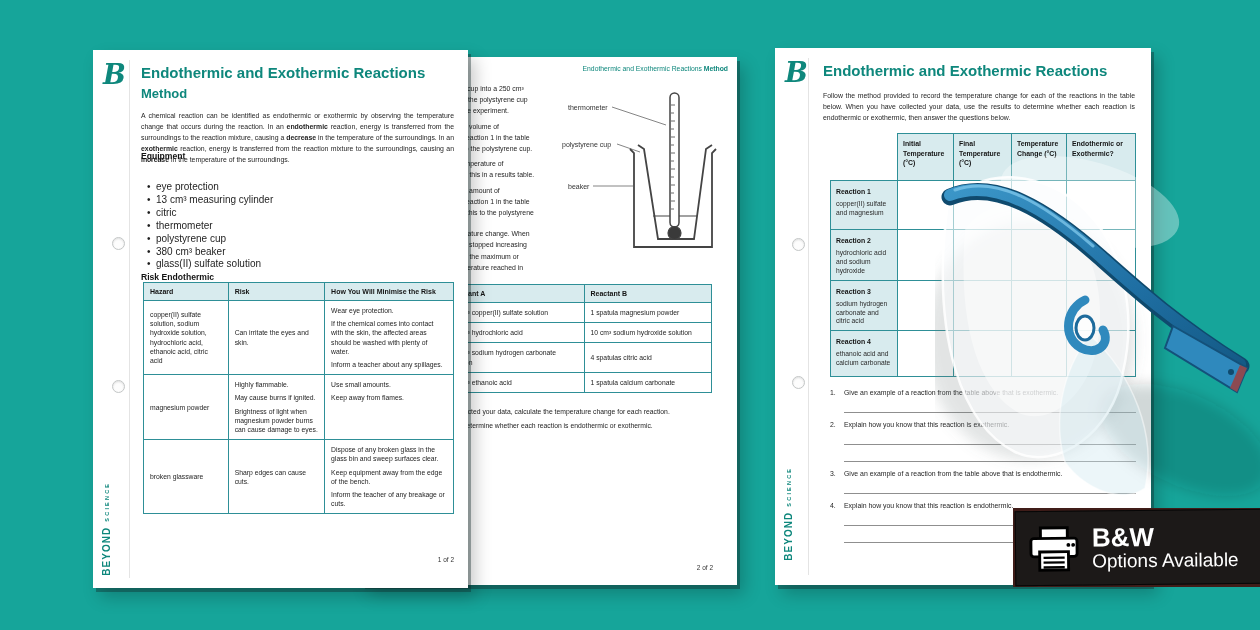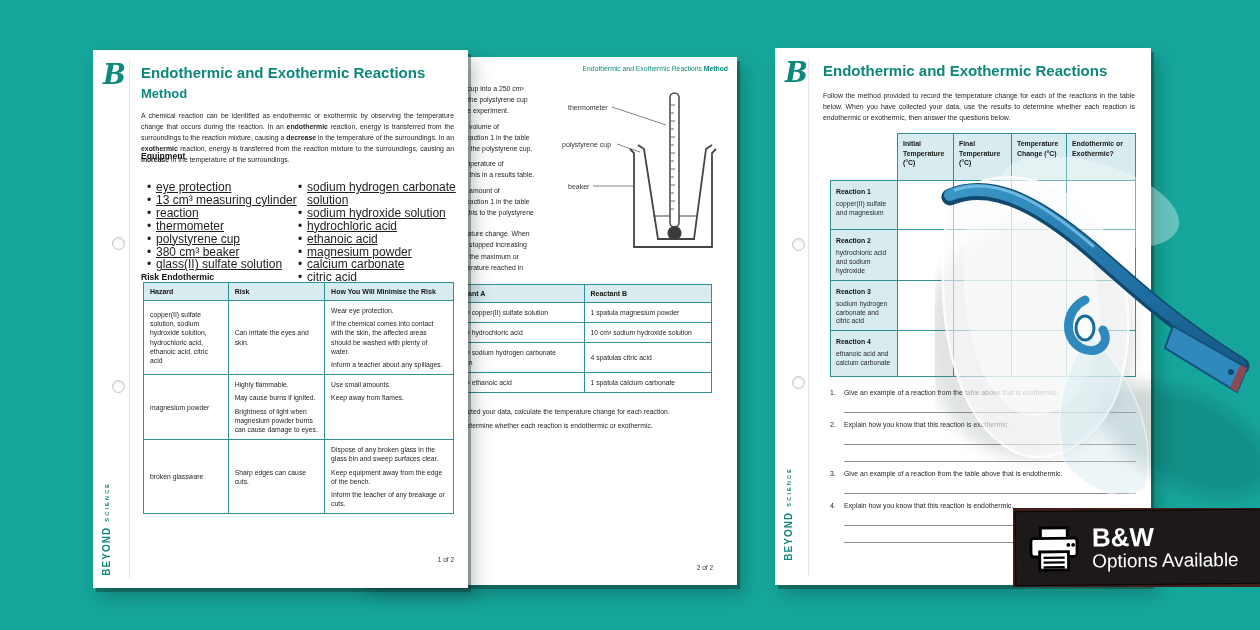--- a/index.html
+++ b/index.html
@@ -28,21 +28,21 @@
   #page1 .subtitle{position:absolute;left:48px;top:36px;margin:0;font-size:13px;font-weight:bold;color:#0E877C;}
   .intro{position:absolute;left:48px;top:60px;width:313px;margin:0;
     font-size:6.9px;line-height:11.1px;text-align:justify;color:#1e1e1e;}
   #page3 .intro{top:42px;width:312px;}
 
   .sec-head{position:absolute;left:48px;margin:0;font-size:8.6px;font-weight:bold;color:#141414;}
   #eq-head{top:101px;} #risk-head{top:222px;}
 
   .eq{position:absolute;top:131px;margin:0;padding:0;list-style:none;}
   .eq.c1{left:54px;} .eq.c2{left:205px;}
-  .eq li{font-size:12px;line-height:12.9px;color:#1e1e1e;padding-left:9px;position:relative;text-decoration:underline;}
+  .eq li{font-size:10px;line-height:12.9px;color:#1e1e1e;padding-left:9px;position:relative;}
   .eq li::before{content:"•";position:absolute;left:0;top:0;color:#1e1e1e;}
 
   table.tw{border-collapse:collapse;}
   table.tw th,table.tw td{border:1px solid #2E8F97;vertical-align:middle;}
   table.tw th{background:#D8EBEE;font-size:7px;font-weight:bold;text-align:left;padding:5px 6px;color:#141414;}
   table.tw td{font-size:6.8px;line-height:9.2px;padding:5px 6px;color:#1e1e1e;}
   table.tw td p{margin:0 0 4px 0;} table.tw td p:last-child{margin-bottom:0;}
 
   #risk-table{position:absolute;left:50px;top:232px;width:311px;}
   #risk-table .cw1{width:80px;} #risk-table .cw2{width:95px;} #risk-table .cw3{width:136px;}
@@ -104,34 +104,25 @@
 
   <h1 class="title">Endothermic and Exothermic Reactions</h1>
   <h2 class="subtitle">Method</h2>
 
   <p class="intro"><span>A chemical reaction can be identified as endothermic or exothermic by observing the temperature change that occurs during the reaction. In an </span><b>endothermic</b><span> reaction, energy is transferred from the surroundings to the reaction mixture, causing a </span><b>decrease</b><span> in the temperature of the surroundings. In an </span><b>exothermic</b><span> reaction, energy is transferred from the reaction mixture to the surroundings, causing an </span><b>increase</b><span> in the temperature of the surroundings.</span></p>
 
   <h3 class="sec-head" id="eq-head">Equipment</h3>
   <ul class="eq c1">
     <li>eye protection</li>
     <li>13 cm³ measuring cylinder</li>
-    <li>reaction</li>
+    <li>citric</li>
     <li>thermometer</li>
     <li>polystyrene cup</li>
     <li>380 cm³ beaker</li>
     <li>glass(II) sulfate solution</li>
-  </ul>
-  <ul class="eq c2">
-    <li>sodium hydrogen carbonate solution</li>
-    <li>sodium hydroxide solution</li>
-    <li>hydrochloric acid</li>
-    <li>ethanoic acid</li>
-    <li>magnesium powder</li>
-    <li>calcium carbonate</li>
-    <li>citric acid</li>
   </ul>
 
   <h3 class="sec-head" id="risk-head">Risk Endothermic</h3>
   <table class="tw" id="risk-table">
     <tbody>
         <tr>
       <th class="cw1">Hazard</th>
       <th class="cw2">Risk</th>
       <th class="cw3">How You Will Minimise the Risk</th>
     </tr>

